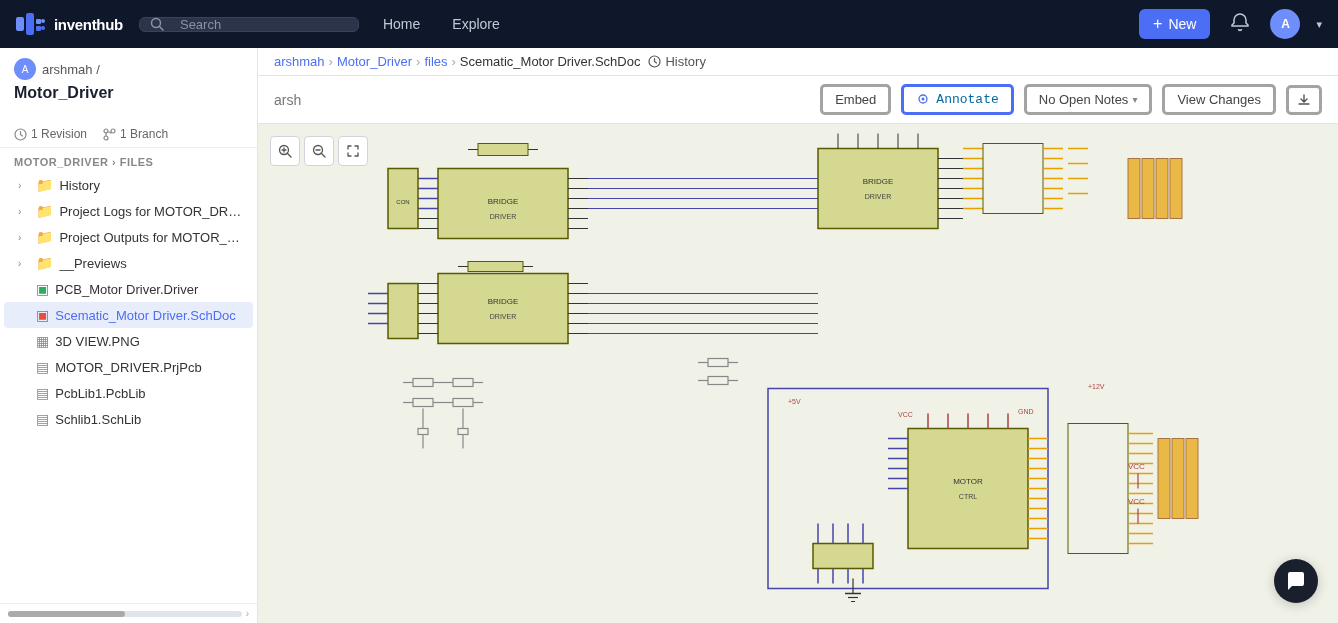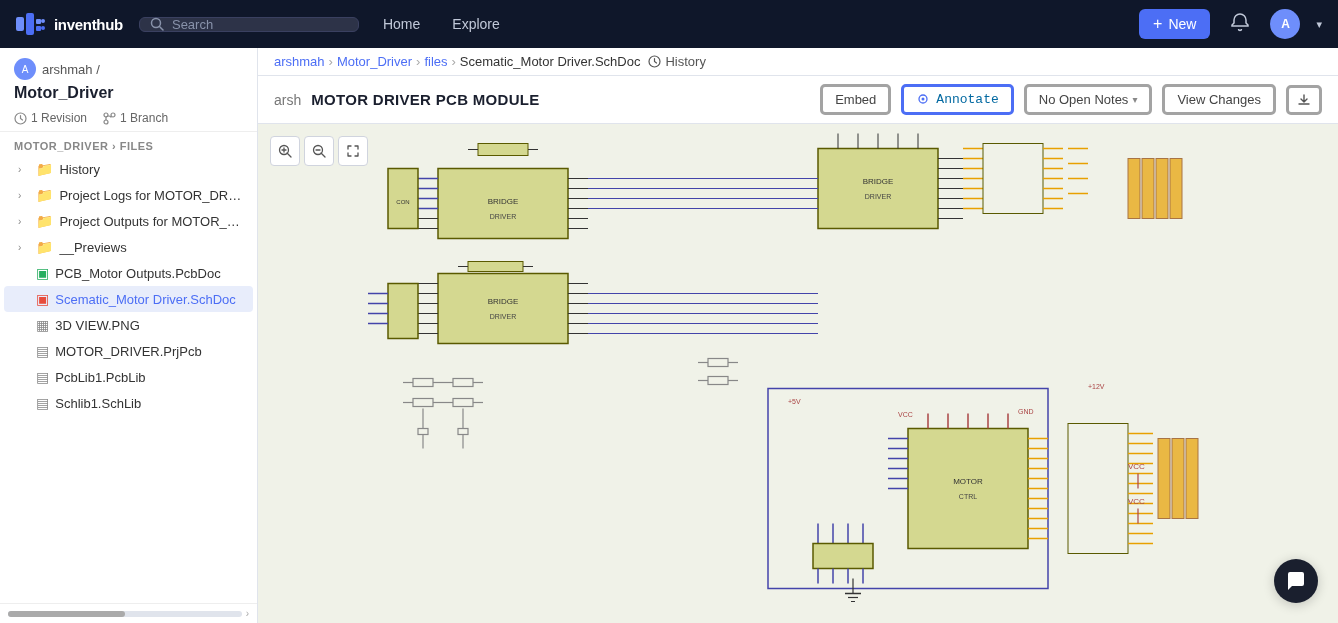--- a/index.html
+++ b/index.html
@@ -30,21 +30,21 @@
       display: flex;
       align-items: center;
     }
     .search-bar {
       background: #2d3348;
       border: 1px solid #3a4060;
       border-radius: 6px;
       display: flex;
       align-items: center;
       padding: 0 10px;
-      gap: 8px;
+      gap: 16px;
       width: 220px;
       height: 15px;
       cursor: text;
     }
     .search-bar span { color: #8892aa; font-size: 13px; }
     .nav-links {
       display: flex;
       gap: 32px;
       margin-left: 8px;
     }
@@ -130,21 +130,21 @@
     .sidebar-project-name {
       font-size: 16px;
       font-weight: 600;
       color: #1a1f2e;
       padding: 2px 0;
     }
     .sidebar-meta {
       display: flex;
       align-items: center;
       gap: 16px;
-      margin-top: 7px;
+      margin-top: 23px;
       font-size: 12px;
       color: #666;
     }
     .sidebar-meta-item {
       display: flex; align-items: center; gap: 4px; cursor: pointer;
     }
     .sidebar-section-label {
       padding: 8px 14px 4px;
       font-size: 11px;
       font-weight: 600;
@@ -450,21 +450,21 @@
 
       <div class="file-item">
         <span class="chevron">›</span>
         <span class="file-icon folder">📁</span>
         <span class="file-name">__Previews</span>
       </div>
 
       <div class="file-item">
         <span class="chevron" style="visibility:hidden;">›</span>
         <span class="file-icon pcb">▣</span>
-        <span class="file-name">PCB_Motor Outputs.PcbDoc</span>
+        <span class="file-name">PCB_Motor Driver.Driver</span>
       </div>
 
       <div class="file-item active">
         <span class="chevron" style="visibility:hidden;">›</span>
         <span class="file-icon sch">▣</span>
         <span class="file-name">Scematic_Motor Driver.SchDoc</span>
       </div>
 
       <div class="file-item">
         <span class="chevron" style="visibility:hidden;">›</span>
@@ -513,21 +513,20 @@
         <svg width="13" height="13" viewBox="0 0 13 13" fill="none">
           <circle cx="6.5" cy="6.5" r="5.5" stroke="#555" stroke-width="1.2"></circle>
           <path d="M6.5 3.5v3l2 1.5" stroke="#555" stroke-width="1.2" stroke-linecap="round"></path>
         </svg>
         <span>History</span>
       </div>
     </div>
 
     <div class="toolbar">
       <span class="toolbar-text">arsh</span>
-      <span class="toolbar-title">MOTOR DRIVER PCB MODULE</span>
       <div class="toolbar-spacer"></div>
       <button class="toolbar-btn">Embed</button>
       <button class="toolbar-btn primary-outline">
         <svg width="14" height="14" viewBox="0 0 14 14" fill="none">
           <circle cx="7" cy="6" r="4" stroke="#4c6ef5" stroke-width="1.3"></circle>
           <circle cx="7" cy="6" r="1.5" fill="#4c6ef5"></circle>
         </svg>
         <span>Annotate</span>
       </button>
       <button class="toolbar-btn has-dropdown">

